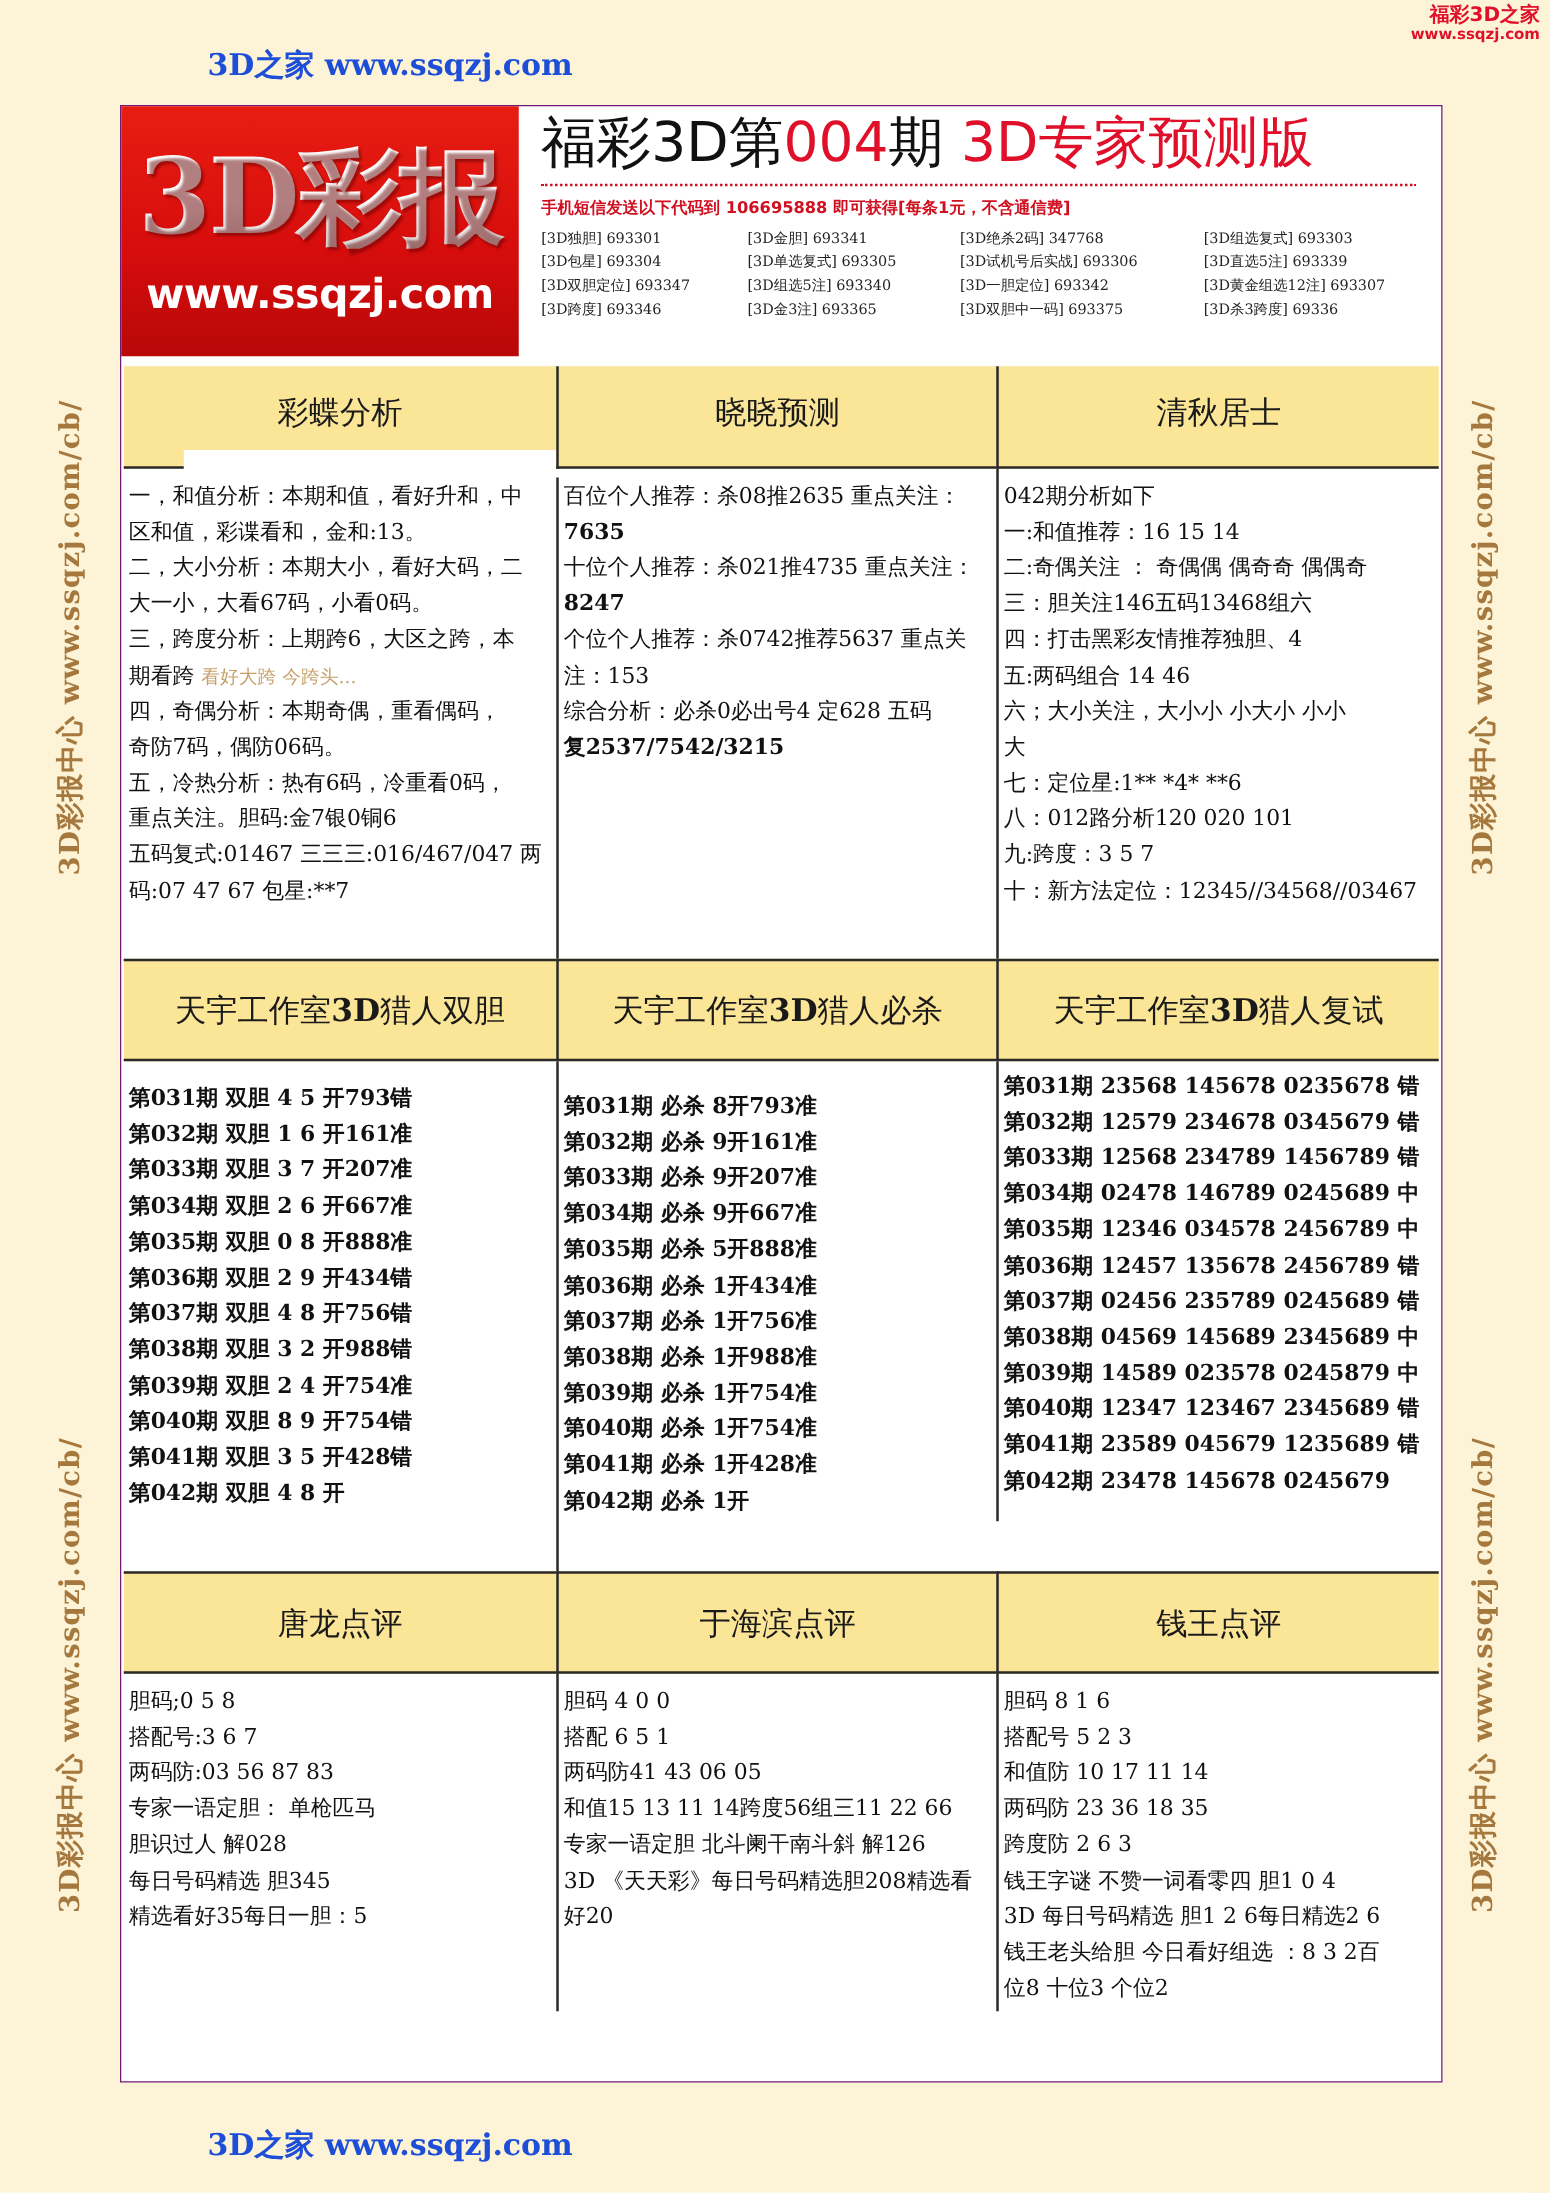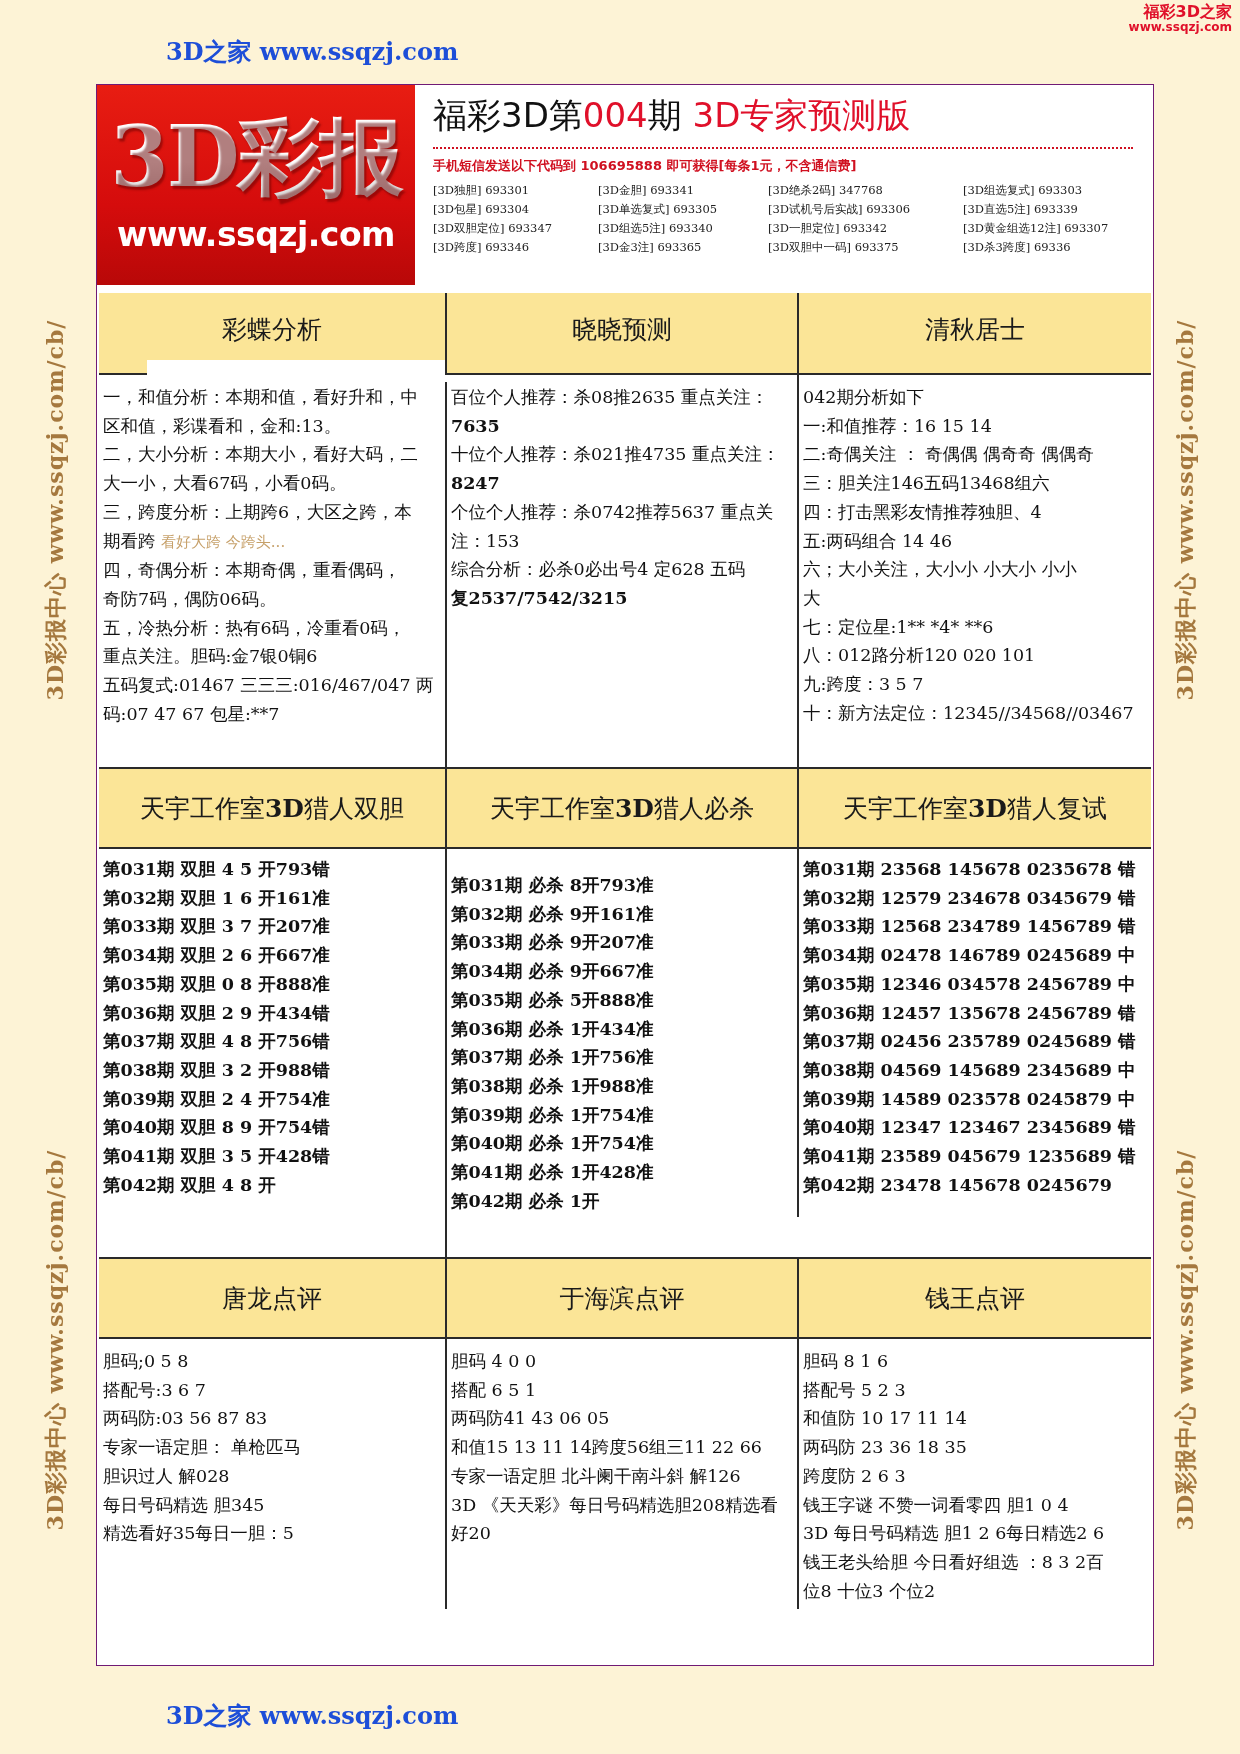--- a/index.html
+++ b/index.html
@@ -59,21 +59,21 @@
     text-shadow: 2px 3px 2px rgba(100,0,0,0.5);
     background: linear-gradient(180deg, #ffffff 0%, #ffffff 55%, #d8d8d8 100%);
     -webkit-background-clip: text; background-clip: text; color: transparent;
   }
   .brand .brand-url {
     margin-top: 16px; font-family: "DejaVu Sans", sans-serif; font-weight: bold;
     font-size: 33px; color: #fff; letter-spacing: -0.5px;
   }
   .masthead-info { position: absolute; left: 336px; top: 8px; width: 710px; }
   .headline {
-    font-family: "DejaVu Sans", sans-serif; font-size: 34px; line-height: 44px; color: #111;
+    font-family: "DejaVu Sans", sans-serif; font-size: 44px; line-height: 44px; color: #111;
   }
   .headline .red { color: #e0102a; }
   .dotted { border-top: 2px dotted #d01020; margin-top: 10px; width: 700px; }
   .sms {
     margin-top: 8px; font-family: "DejaVu Sans", sans-serif; font-weight: bold;
     font-size: 13px; color: #d01020;
   }
   .codes {
     margin-top: 8px; display: grid; grid-template-columns: 165px 170px 195px 180px;
     row-gap: 4px; font-size: 11.5px; color: #222;
@@ -214,21 +214,21 @@
     <div class="cell-h" style="border-top:2px solid #2a2a2a">
       <span><span>天宇工作室</span><b>3D</b><span>猎人双胆</span></span>
     </div>
     <div class="cell-h bl" style="border-top:2px solid #2a2a2a">
       <span><span>天宇工作室</span><b>3D</b><span>猎人必杀</span></span>
     </div>
     <div class="cell-h bl" style="border-top:2px solid #2a2a2a">
       <span><span>天宇工作室</span><b>3D</b><span>猎人复试</span></span>
     </div>
 
-    <div class="cell-b bold" style="height:368px;padding-top:6px">
+    <div class="cell-b bold" style="height:368px;padding-top:16px">
       <span class="ln">第031期  双胆  4 5 开793错</span>
       <span class="ln">第032期  双胆  1 6 开161准</span>
       <span class="ln">第033期  双胆  3 7 开207准</span>
       <span class="ln">第034期  双胆  2 6 开667准</span>
       <span class="ln">第035期  双胆  0 8 开888准</span>
       <span class="ln">第036期  双胆  2 9 开434错</span>
       <span class="ln">第037期  双胆  4 8 开756错</span>
       <span class="ln">第038期  双胆  3 2 开988错</span>
       <span class="ln">第039期  双胆  2 4 开754准</span>
       <span class="ln">第040期  双胆  8 9 开754错</span>

